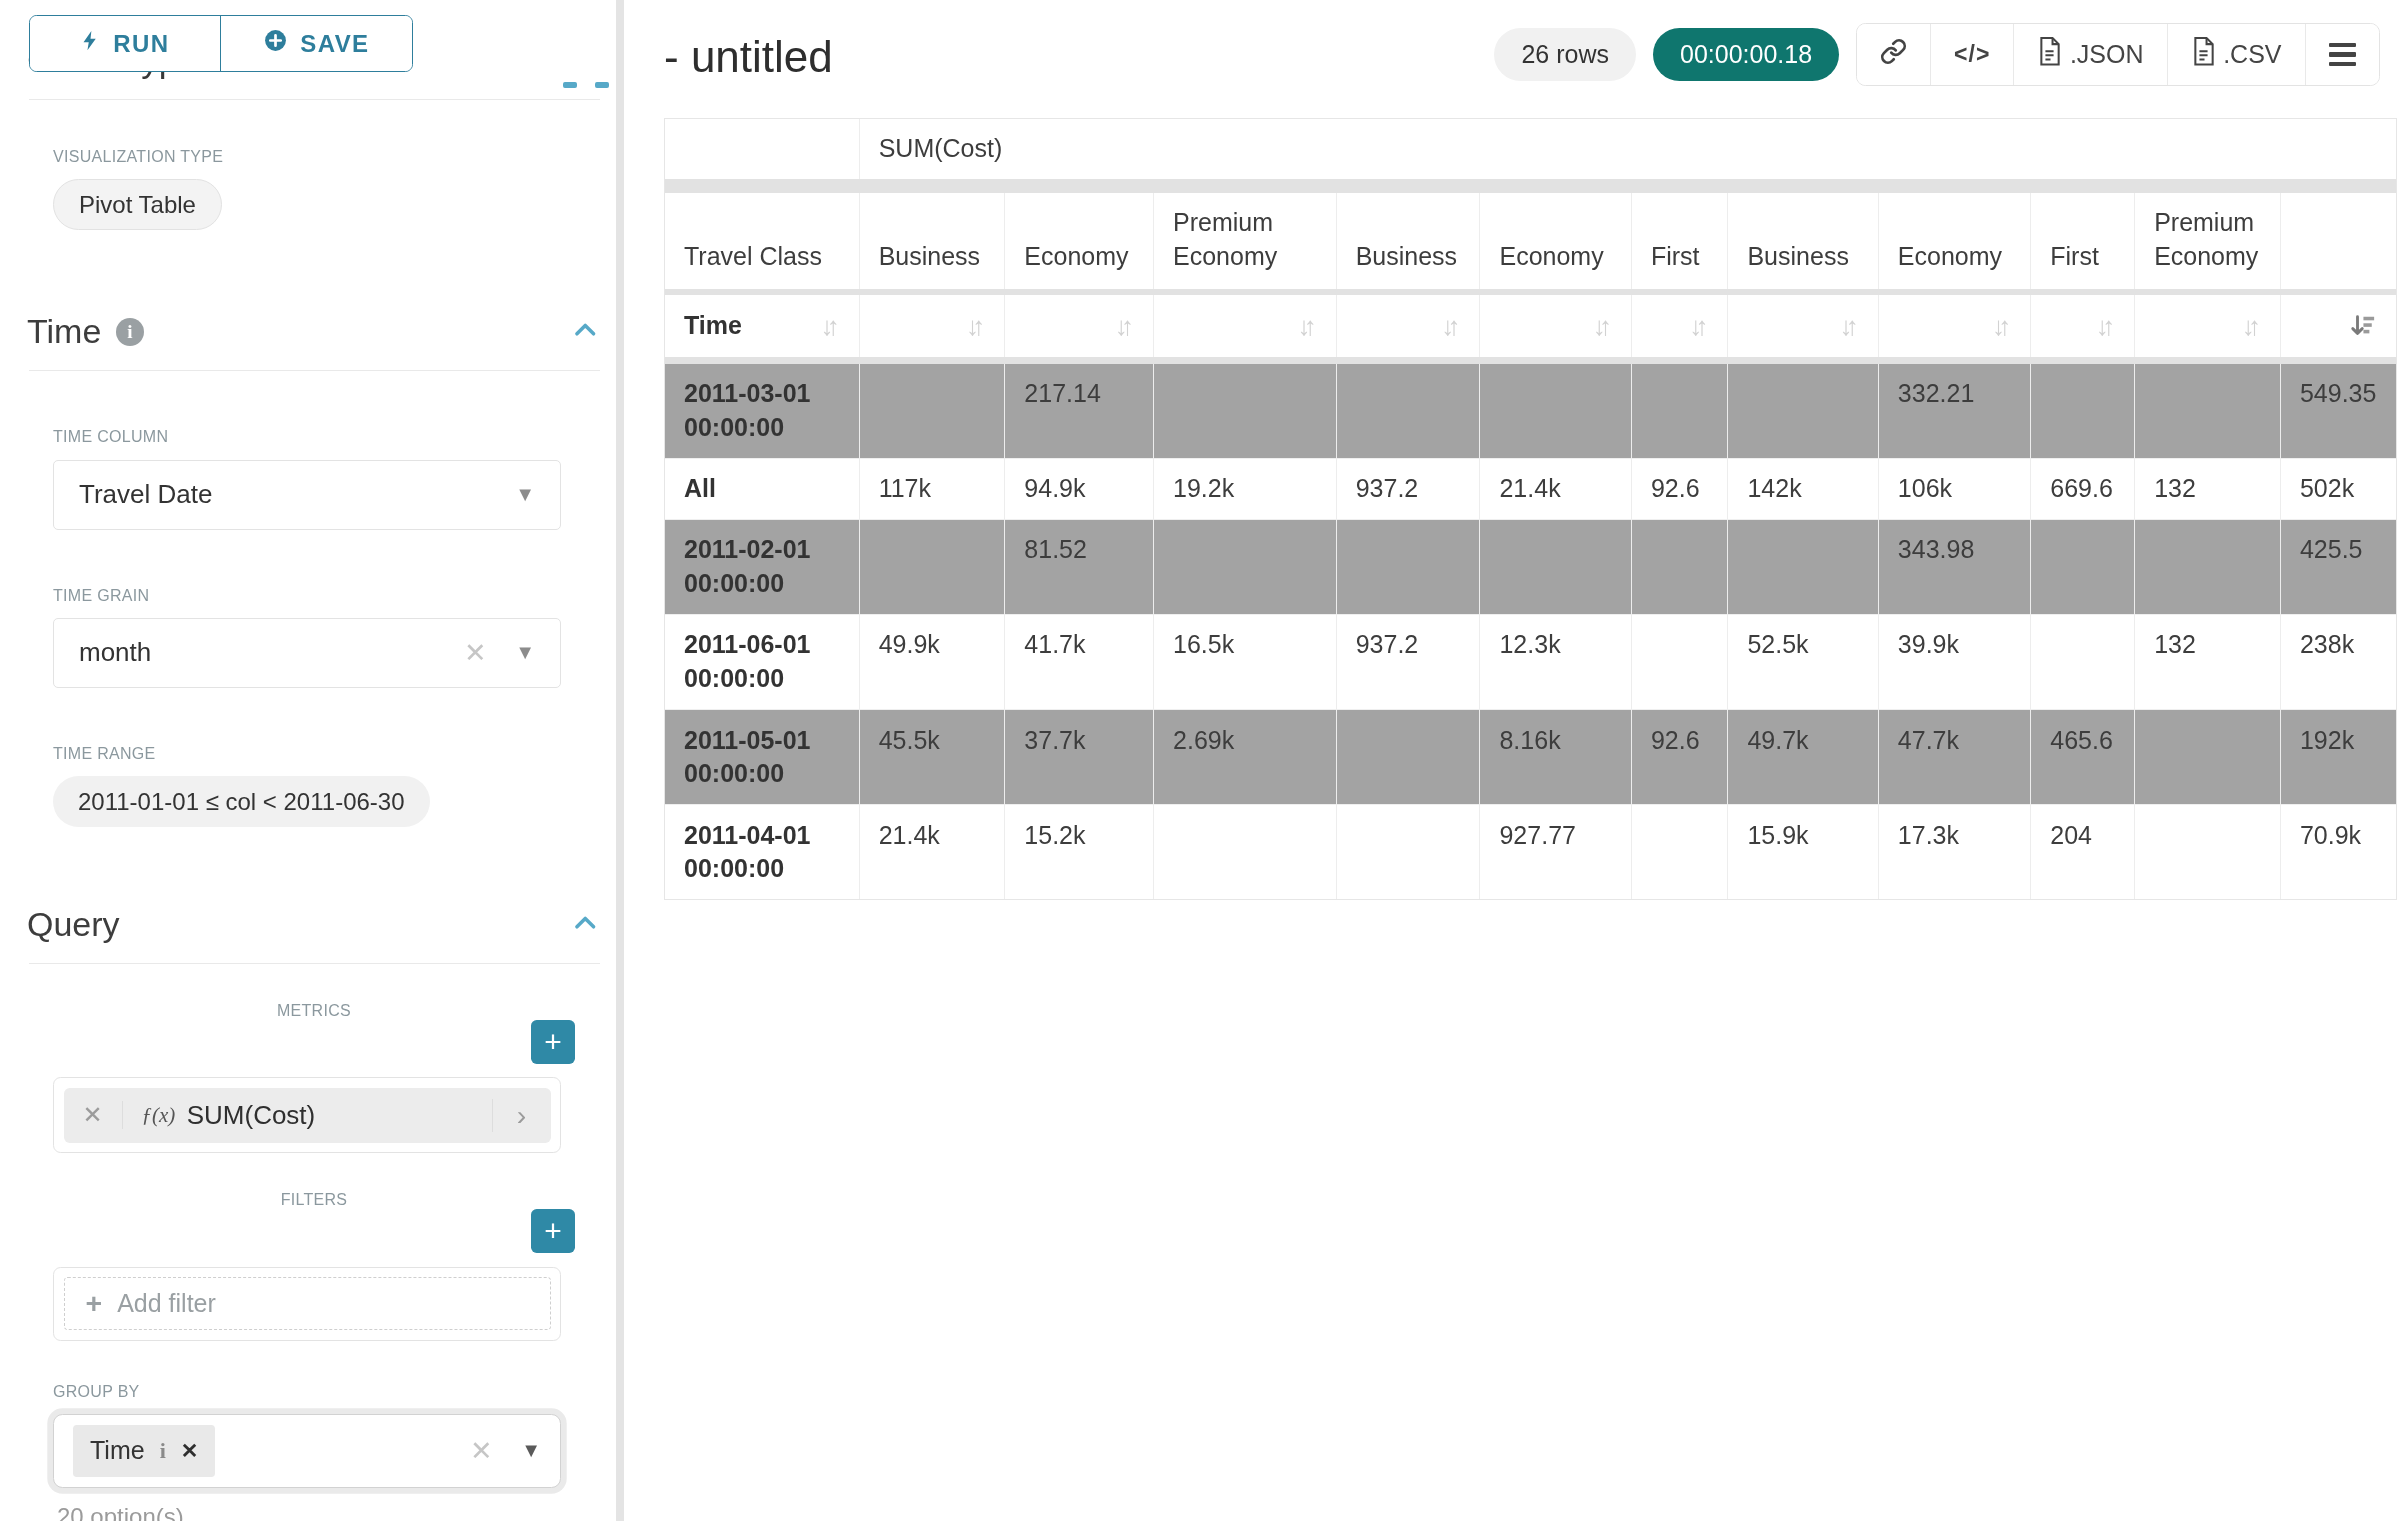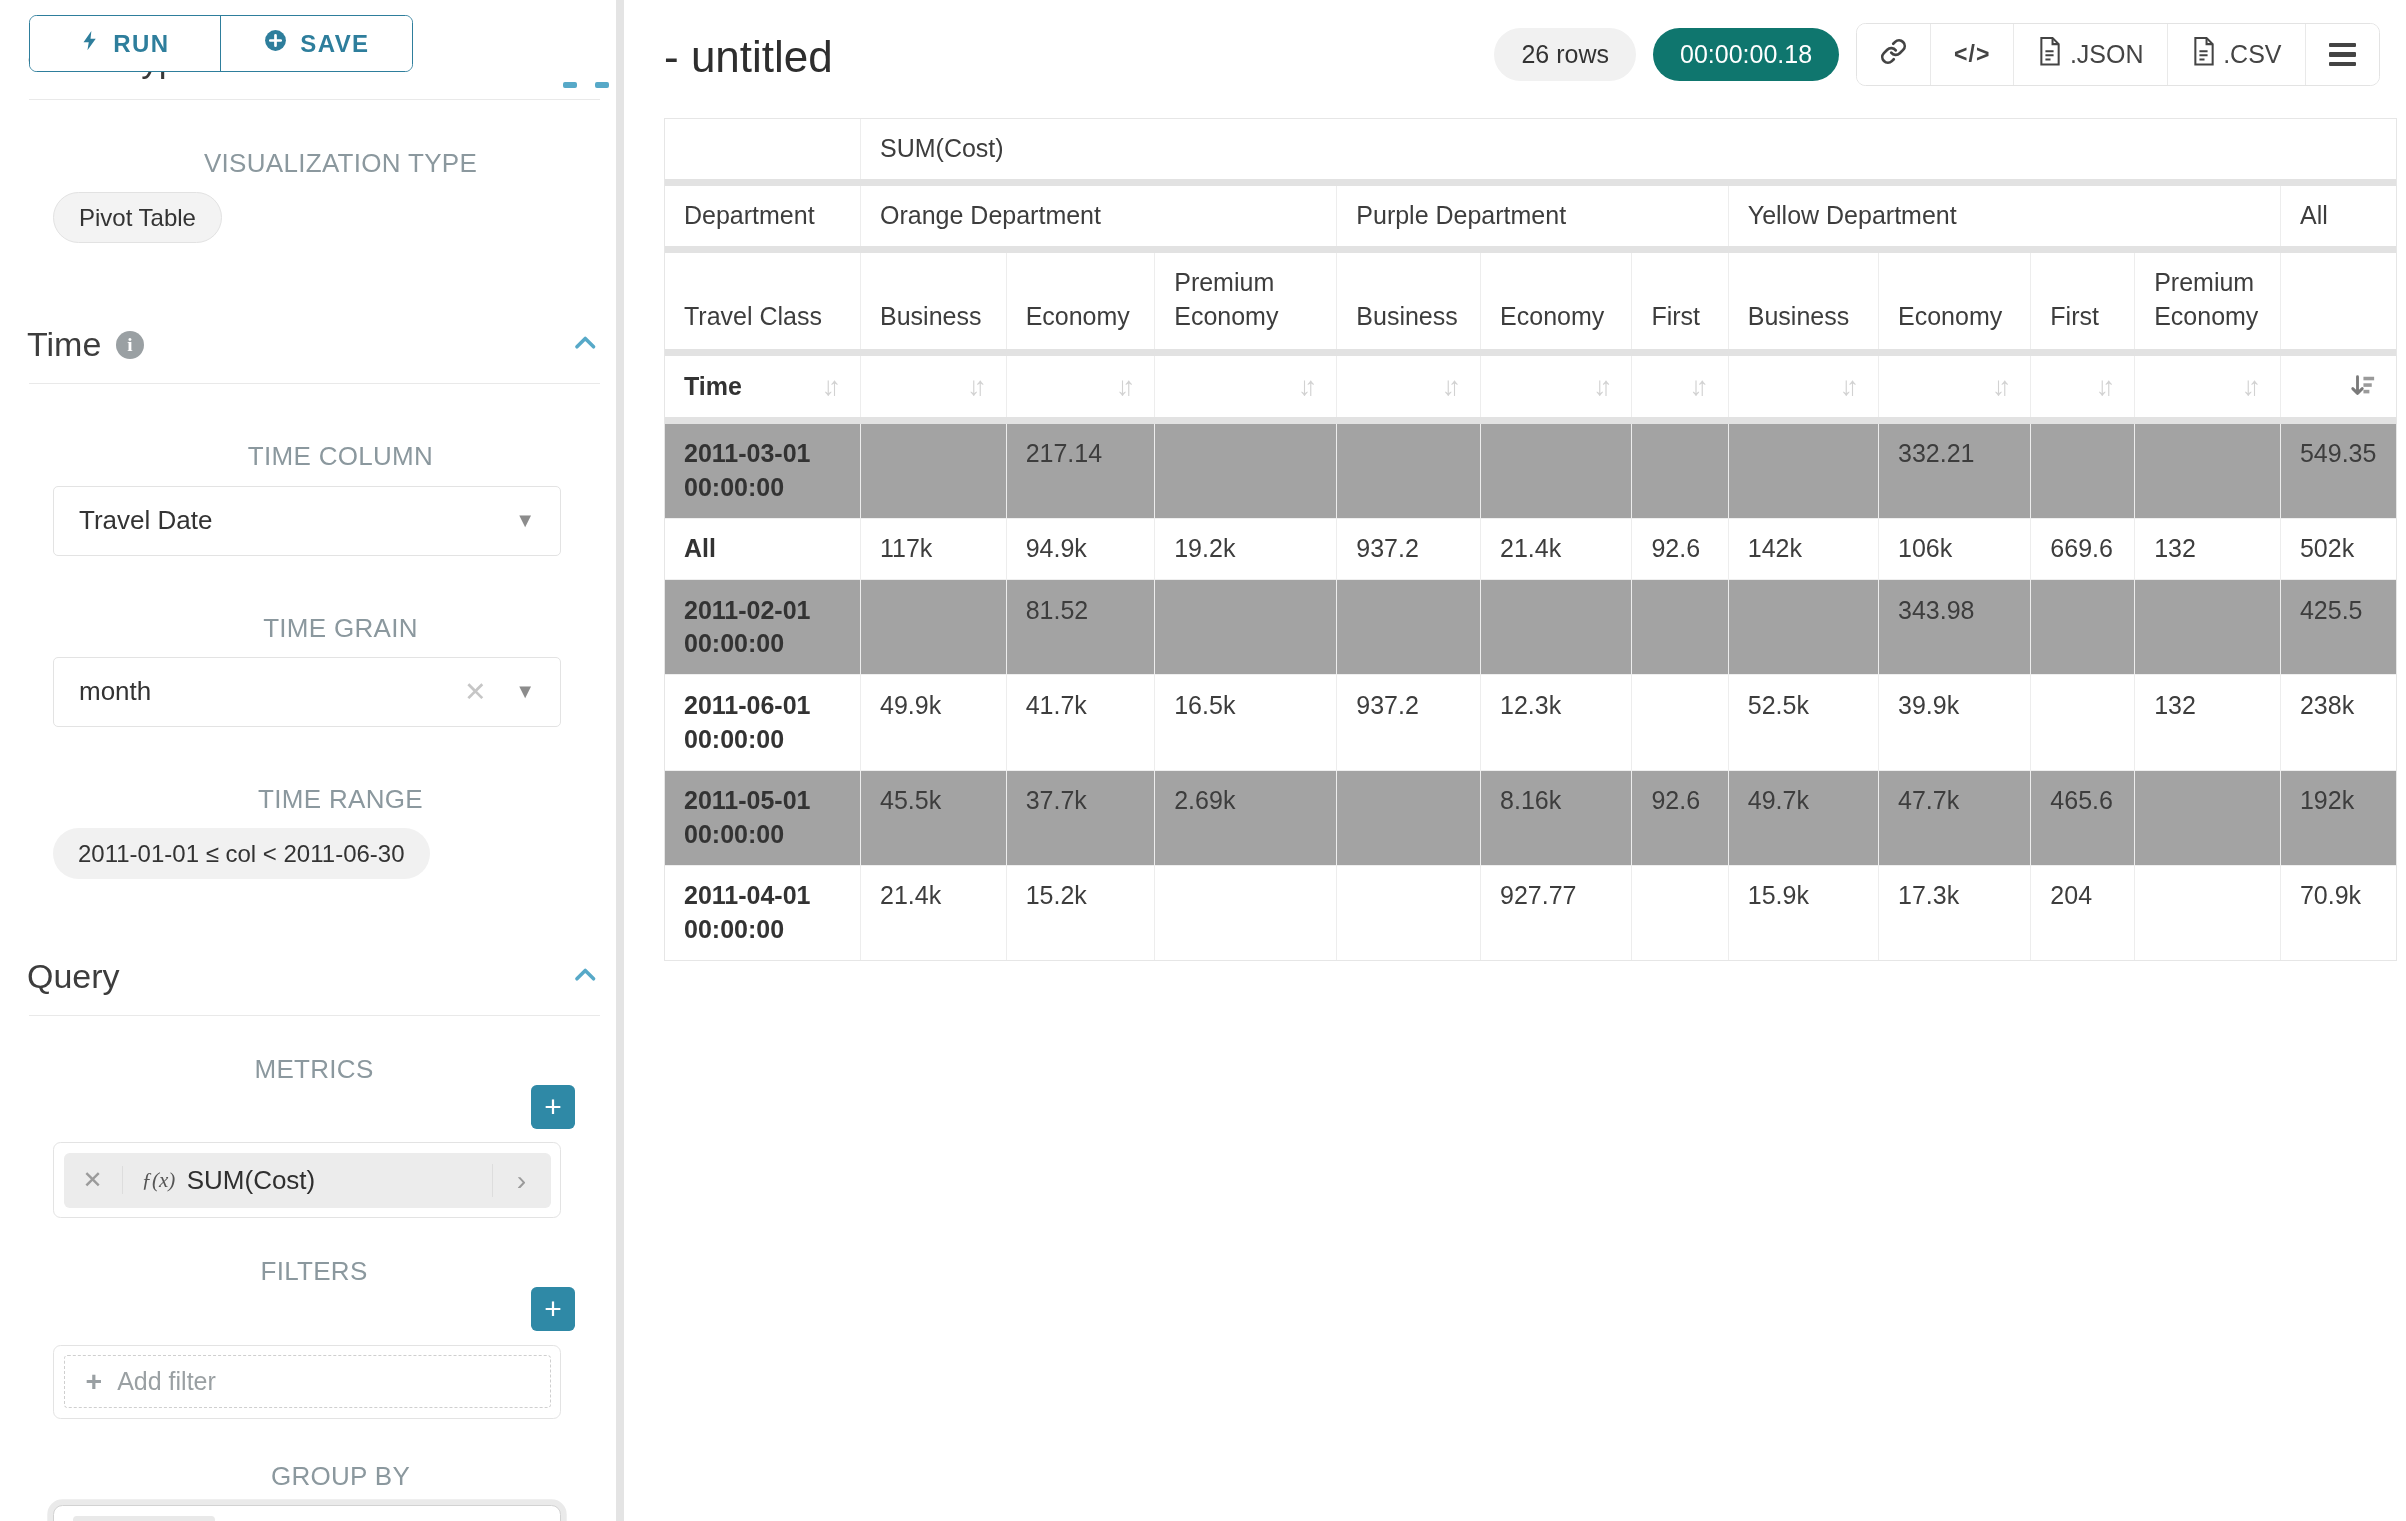--- a/index.html
+++ b/index.html
@@ -21,21 +21,21 @@
     border:1.9px solid #2e7e9c; border-radius:7.6px; overflow:hidden; background:#fff; }
   .btn { flex:1; height:55px; display:flex; align-items:center; justify-content:center; gap:12.4px;
     background:#fff; border:0; color:#2e7e9c; font-weight:700; font-size:24px; letter-spacing:1.4px;
     font-family:"Liberation Sans",sans-serif; cursor:pointer; }
   .btn + .btn { border-left:1.9px solid #2e7e9c; }
   .remnant { position:absolute; top:82px; width:14.3px; height:5.7px; border-radius:1.9px; background:#57a9c8; z-index:1; }
   .remnant.r1 { left:563px; } .remnant.r2 { left:595px; }
 
   .divider { border:0; border-top:1.9px solid #e9e9e9; margin:0 28.5px; }
 
-  .label { color:#8b989e; font-size:26px; margin:0 0 0 53px; letter-spacing:0.3px;text-align:center; }
+  .label { color:#8b989e; font-size:16px; margin:0 0 0 53px; letter-spacing:0.3px; }
   .mt-viz { margin-top:48px; }
   .pill { display:inline-block; margin:13.3px 0 0 53px; padding:10.5px 25px; background:#f3f3f3;
     border:1.9px solid #e2e2e2; border-radius:950px; font-size:24px; color:#333; }
 
   .section-header { display:flex; align-items:center; margin:82px 28.5px 19px 27px; }
   .section-title { font-size:34px; color:#3d3d3d; font-weight:400; }
   .info-circle { width:28.5px; height:28.5px; border-radius:50%; background:#9aa0a3; color:#fff;
     display:inline-flex; align-items:center; justify-content:center; margin-left:14.3px;
     font-size:19px; font-weight:700; font-family:"Liberation Serif",serif; }
   .chev-up { margin-left:auto; }
@@ -304,27 +304,20 @@
             <col style="width:104px">
           </colgroup>
           <tbody>
             <tr class="r-metric">
               <th></th>
         <th colspan="11">SUM(Cost)</th>
             </tr>
             <tr class="gap">
               <td colspan="12"></td>
             </tr>
-            <tr class="r-dept">
-              <th>Department</th>
-              <th colspan="3">Orange Department</th>
-              <th colspan="3">Purple Department</th>
-              <th colspan="4">Yellow Department</th>
-              <th colspan="1">All</th>
-            </tr>
             <tr class="gap">
               <td colspan="12"></td>
             </tr>
             <tr class="r-class">
               <th>Travel Class</th>
               <th>Business</th>
               <th>Economy</th>
               <th>Premium Economy</th>
               <th>Business</th>
               <th>Economy</th>

